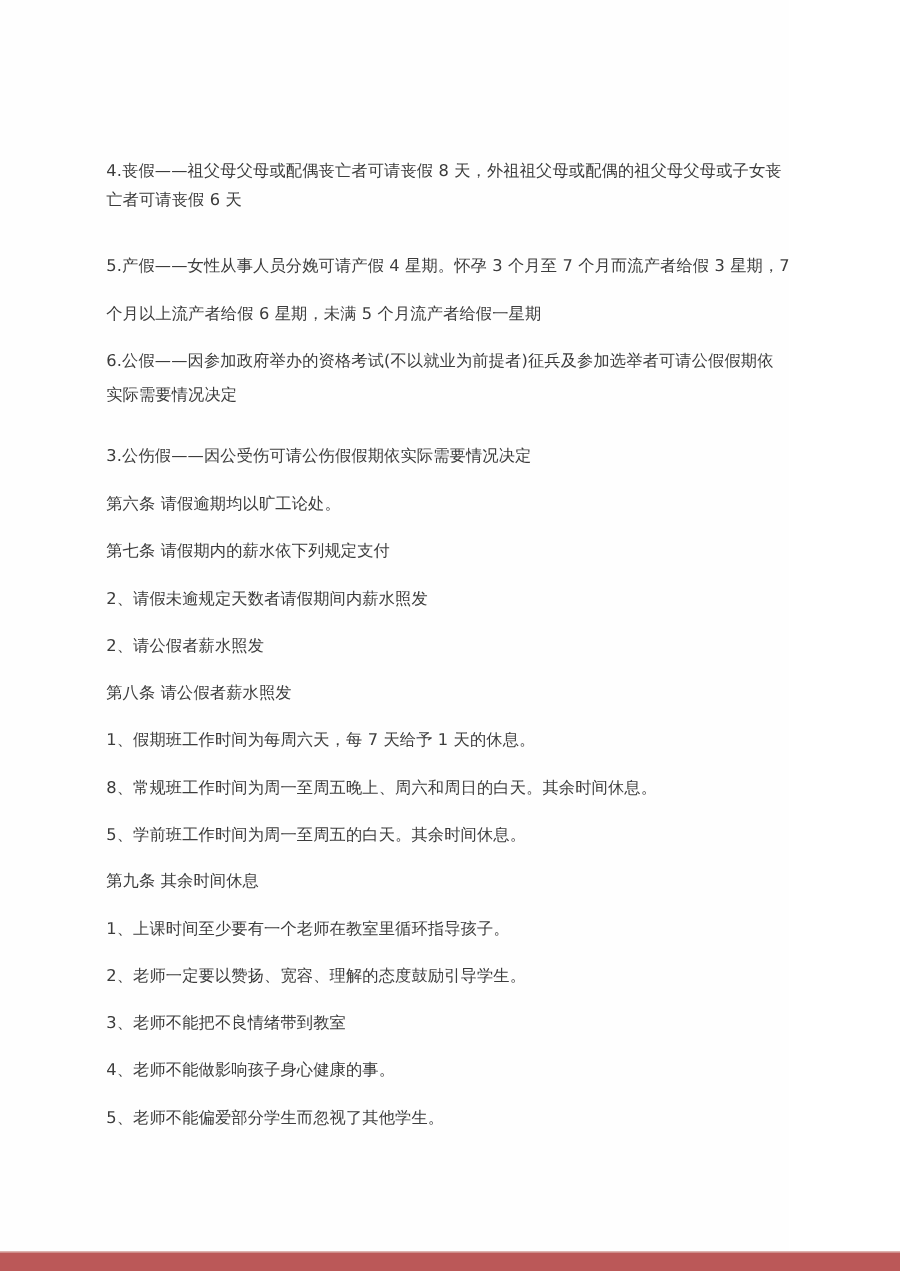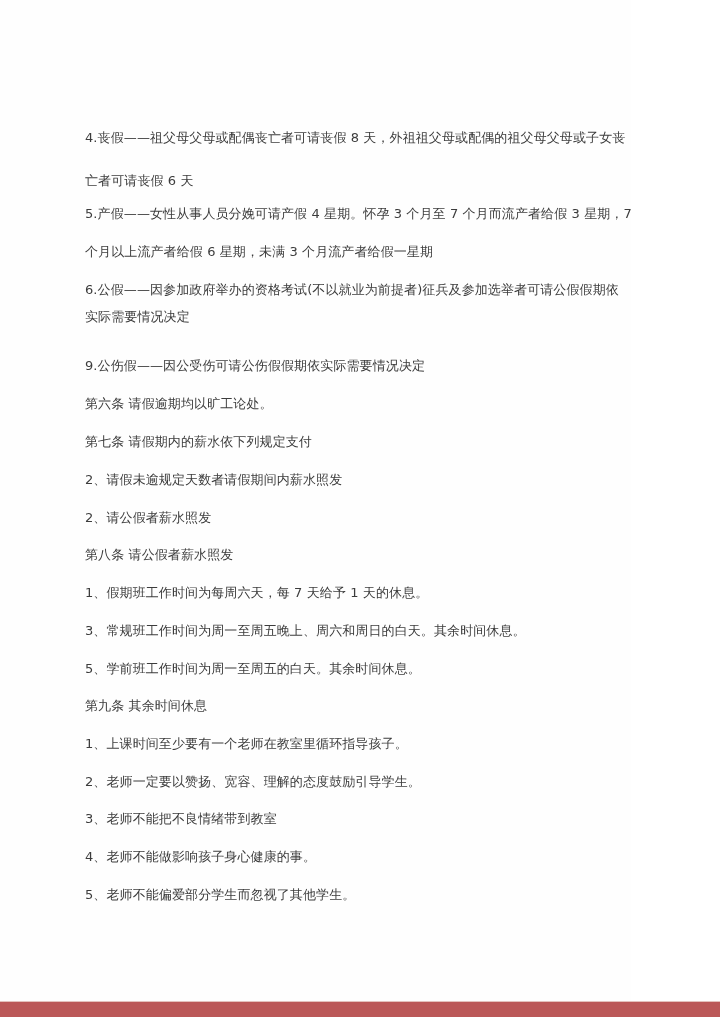--- a/index.html
+++ b/index.html
@@ -47,33 +47,33 @@
       background: #bb5858;
       border-top: 1px solid #e4c2bd;
     }
   </style>
 </head>
 <body>
 
 <div class="page">
   <div class="content">
     <div class="line" style="top:129px">4.丧假——祖父母父母或配偶丧亡者可请丧假 8 天，外祖祖父母或配偶的祖父母父母或子女丧</div>
-    <div class="line" style="top:172px">亡者可请丧假 6 天</div>
+    <div class="line" style="top:152px">亡者可请丧假 6 天</div>
     <div class="line" style="top:205px">5.产假——女性从事人员分娩可请产假 4 星期。怀孕 3 个月至 7 个月而流产者给假 3 星期，7</div>
-    <div class="line" style="top:243px">个月以上流产者给假 6 星期，未满 3 个月流产者给假一星期</div>
+    <div class="line" style="top:243px">个月以上流产者给假 6 星期，未满 5 个月流产者给假一星期</div>
     <div class="line" style="top:281px">6.公假——因参加政府举办的资格考试(不以就业为前提者)征兵及参加选举者可请公假假期依</div>
     <div class="line" style="top:308px">实际需要情况决定</div>
-    <div class="line" style="top:357px">9.公伤假——因公受伤可请公伤假假期依实际需要情况决定</div>
+    <div class="line" style="top:357px">3.公伤假——因公受伤可请公伤假假期依实际需要情况决定</div>
     <div class="line" style="top:395px">第六条  请假逾期均以旷工论处。</div>
     <div class="line" style="top:433px">第七条  请假期内的薪水依下列规定支付</div>
     <div class="line" style="top:471px">2、请假未逾规定天数者请假期间内薪水照发</div>
     <div class="line" style="top:509px">2、请公假者薪水照发</div>
     <div class="line" style="top:546px">第八条  请公假者薪水照发</div>
     <div class="line" style="top:584px">1、假期班工作时间为每周六天，每 7 天给予 1 天的休息。</div>
-    <div class="line" style="top:622px">3、常规班工作时间为周一至周五晚上、周六和周日的白天。其余时间休息。</div>
+    <div class="line" style="top:622px">8、常规班工作时间为周一至周五晚上、周六和周日的白天。其余时间休息。</div>
     <div class="line" style="top:660px">5、学前班工作时间为周一至周五的白天。其余时间休息。</div>
     <div class="line" style="top:697px">第九条  其余时间休息</div>
     <div class="line" style="top:735px">1、上课时间至少要有一个老师在教室里循环指导孩子。</div>
     <div class="line" style="top:773px">2、老师一定要以赞扬、宽容、理解的态度鼓励引导学生。</div>
     <div class="line" style="top:810px">3、老师不能把不良情绪带到教室</div>
     <div class="line" style="top:848px">4、老师不能做影响孩子身心健康的事。</div>
     <div class="line" style="top:886px">5、老师不能偏爱部分学生而忽视了其他学生。</div>
   </div>
 </div>
 

